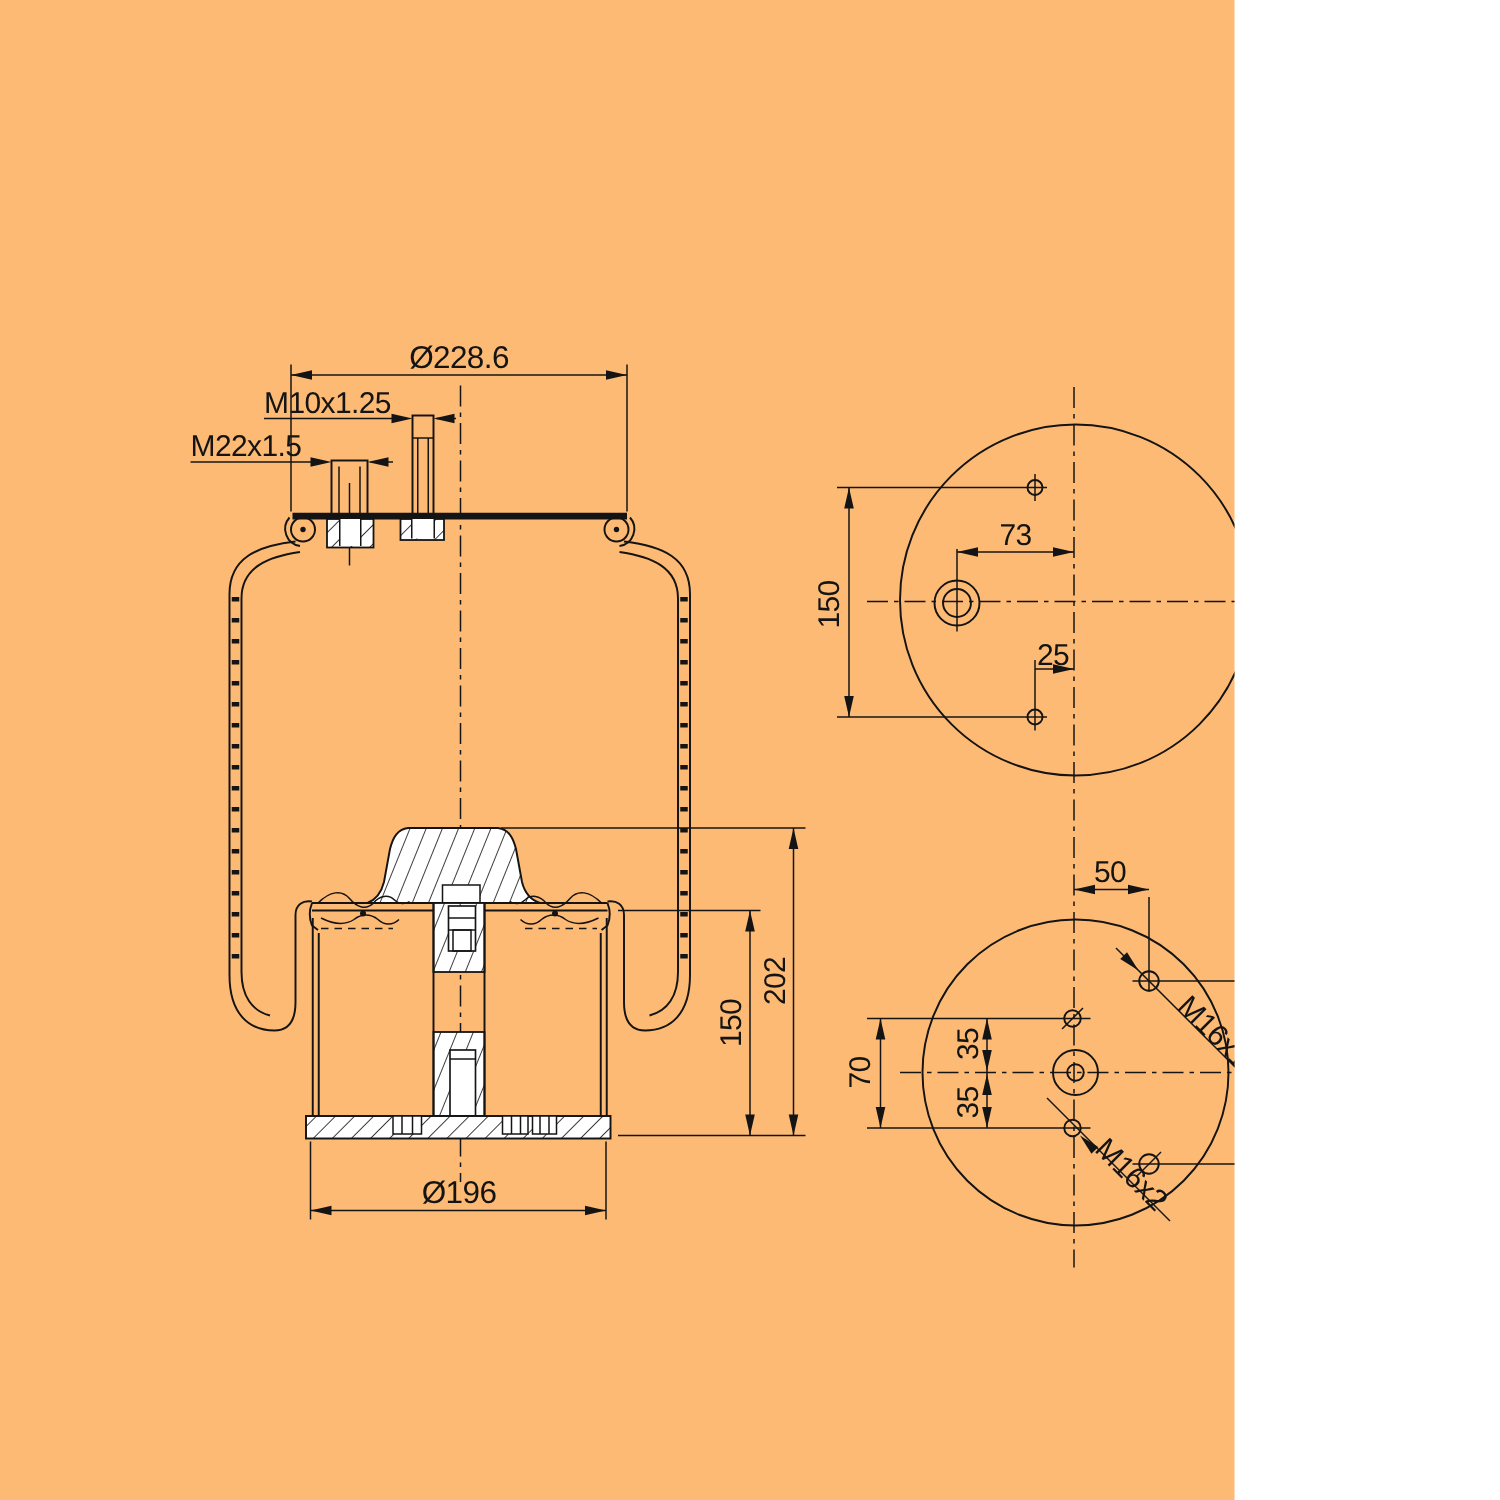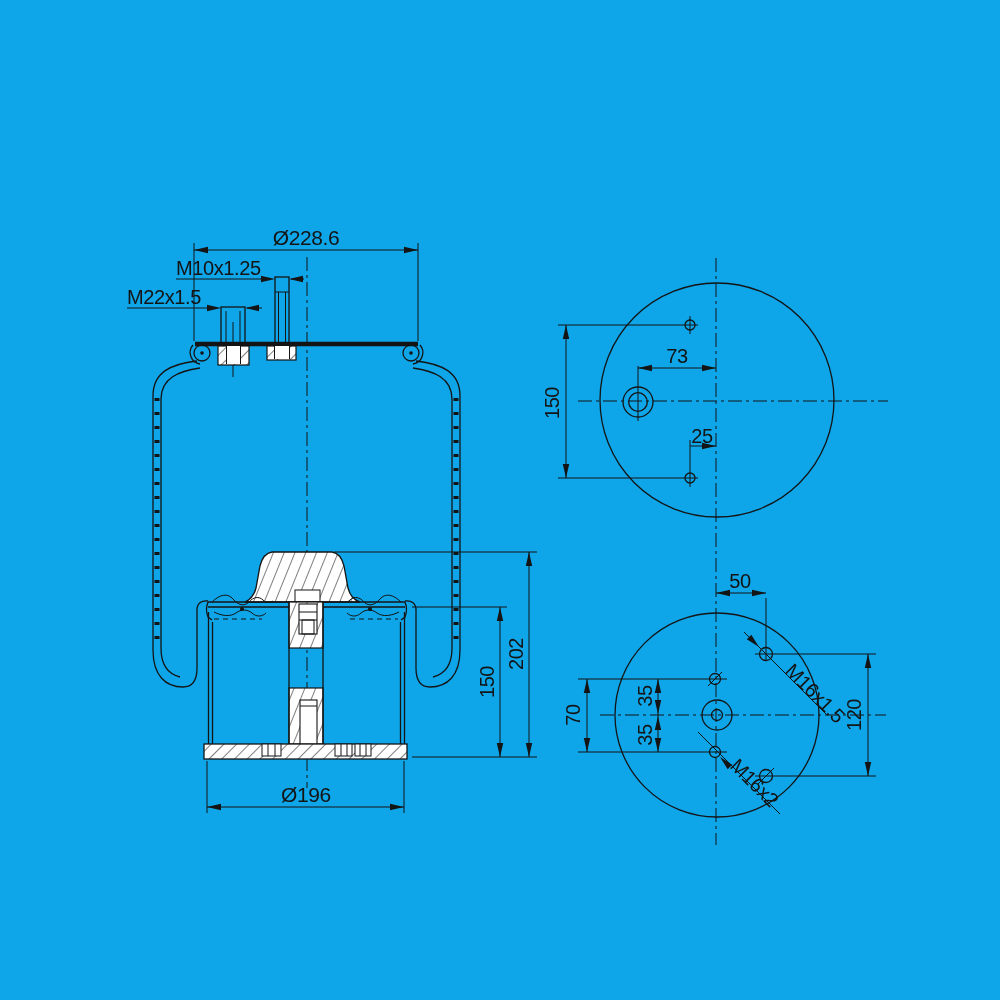--- a/index.html
+++ b/index.html
@@ -1,16 +1,16 @@
 <!DOCTYPE html>
 <html><head>
 <meta charset="utf-8">
 <style>
   html,body{margin:0;padding:0;background:#ffffff;}
-  .canvas{position:relative;width:1000px;height:1000px;background:#0ea5e9;overflow:hidden;}
+  .canvas{position:relative;width:823px;height:1000px;background:#fdba74;overflow:hidden;}
   svg{display:block;}
   svg text{font-family:"Liberation Sans", sans-serif;font-size:20px;fill:#141414;letter-spacing:-0.4px;}
   svg text.big{font-size:21px;}
   .part{stroke:#141414;stroke-width:1.3;fill:none;}
   .thin{stroke:#141414;stroke-width:1;fill:none;}
   .dim{stroke:#141414;stroke-width:1;fill:none;}
   .cl{stroke:#141414;stroke-width:1;fill:none;stroke-dasharray:14 4 3 4;}
   .hid{stroke:#141414;stroke-width:1;fill:none;stroke-dasharray:5 4;}
   .tick{stroke:#141414;stroke-width:5;fill:none;stroke-dasharray:3 11;}
   .thick{stroke:#141414;stroke-width:4.5;fill:none;}

